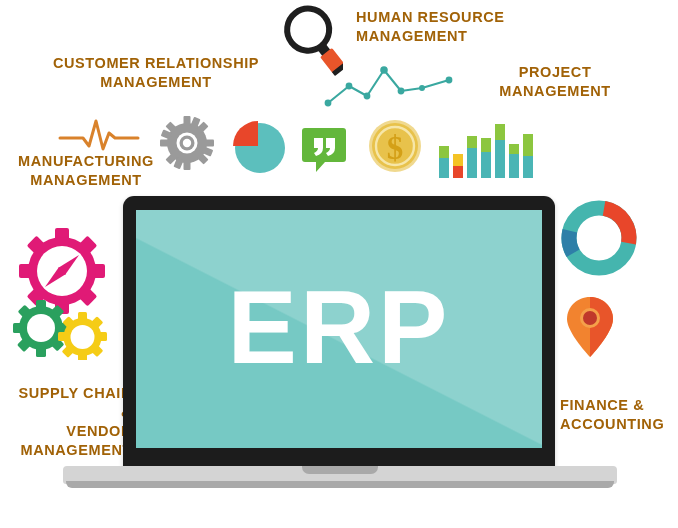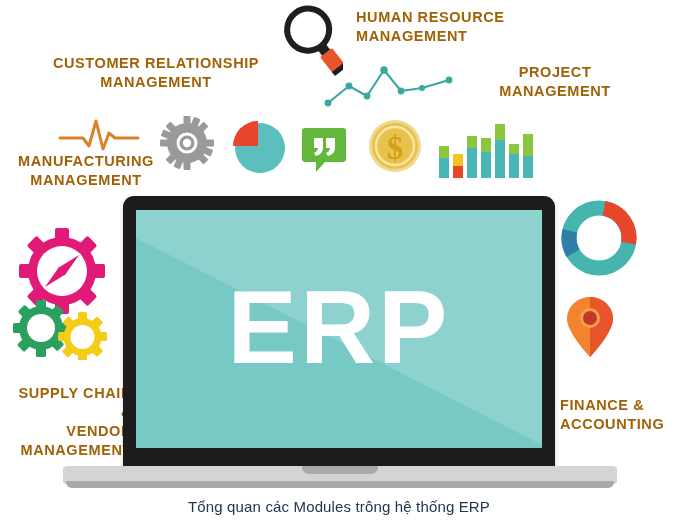--- a/index.html
+++ b/index.html
@@ -352,15 +352,14 @@
   <div class="laptop-lid">
     <div class="laptop-screen">
       <div class="erp-word">ERP</div>
       <div class="screen-sheen"></div>
     </div>
   </div>
   <div class="laptop-base"></div>
   <div class="laptop-notch"></div>
   <div class="laptop-base-shadow"></div>
 
-  <div class="caption">Tổng quan các Modules trông hệ thống ERP</div>
 
 </div>
 
 </body></html>

